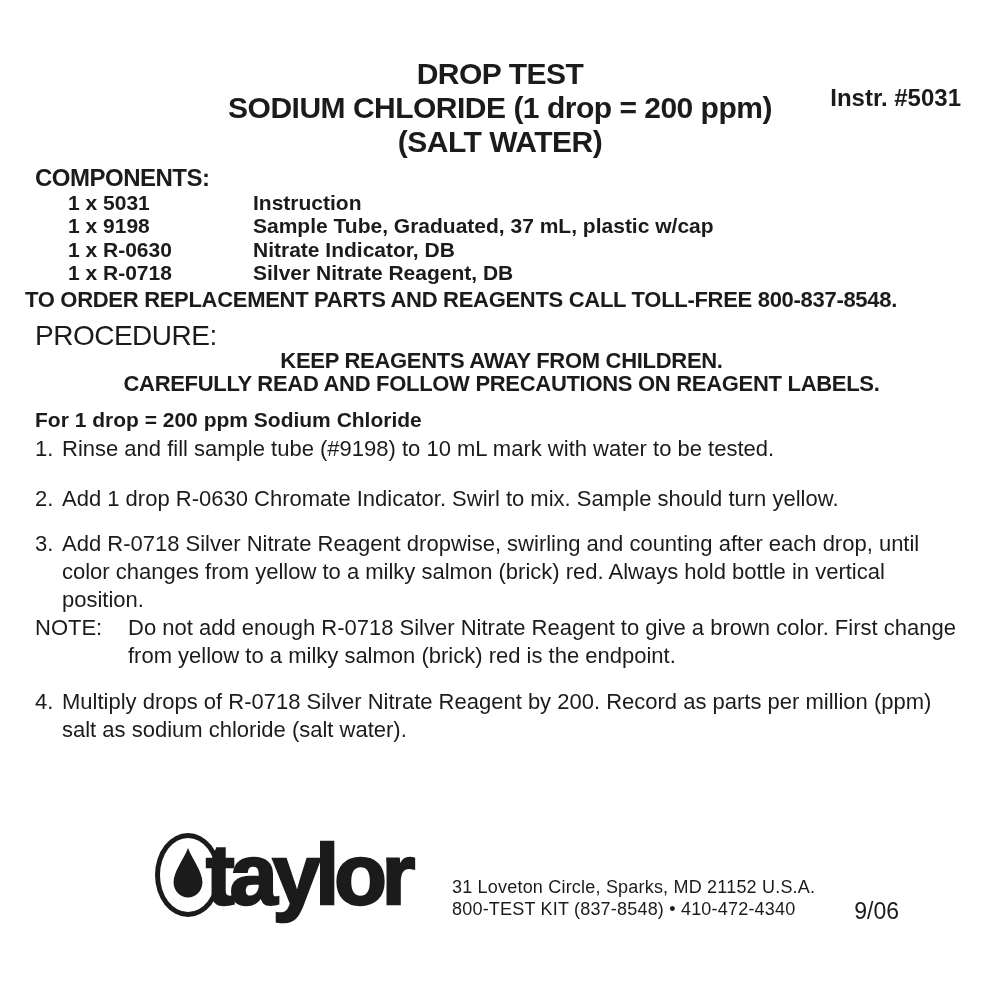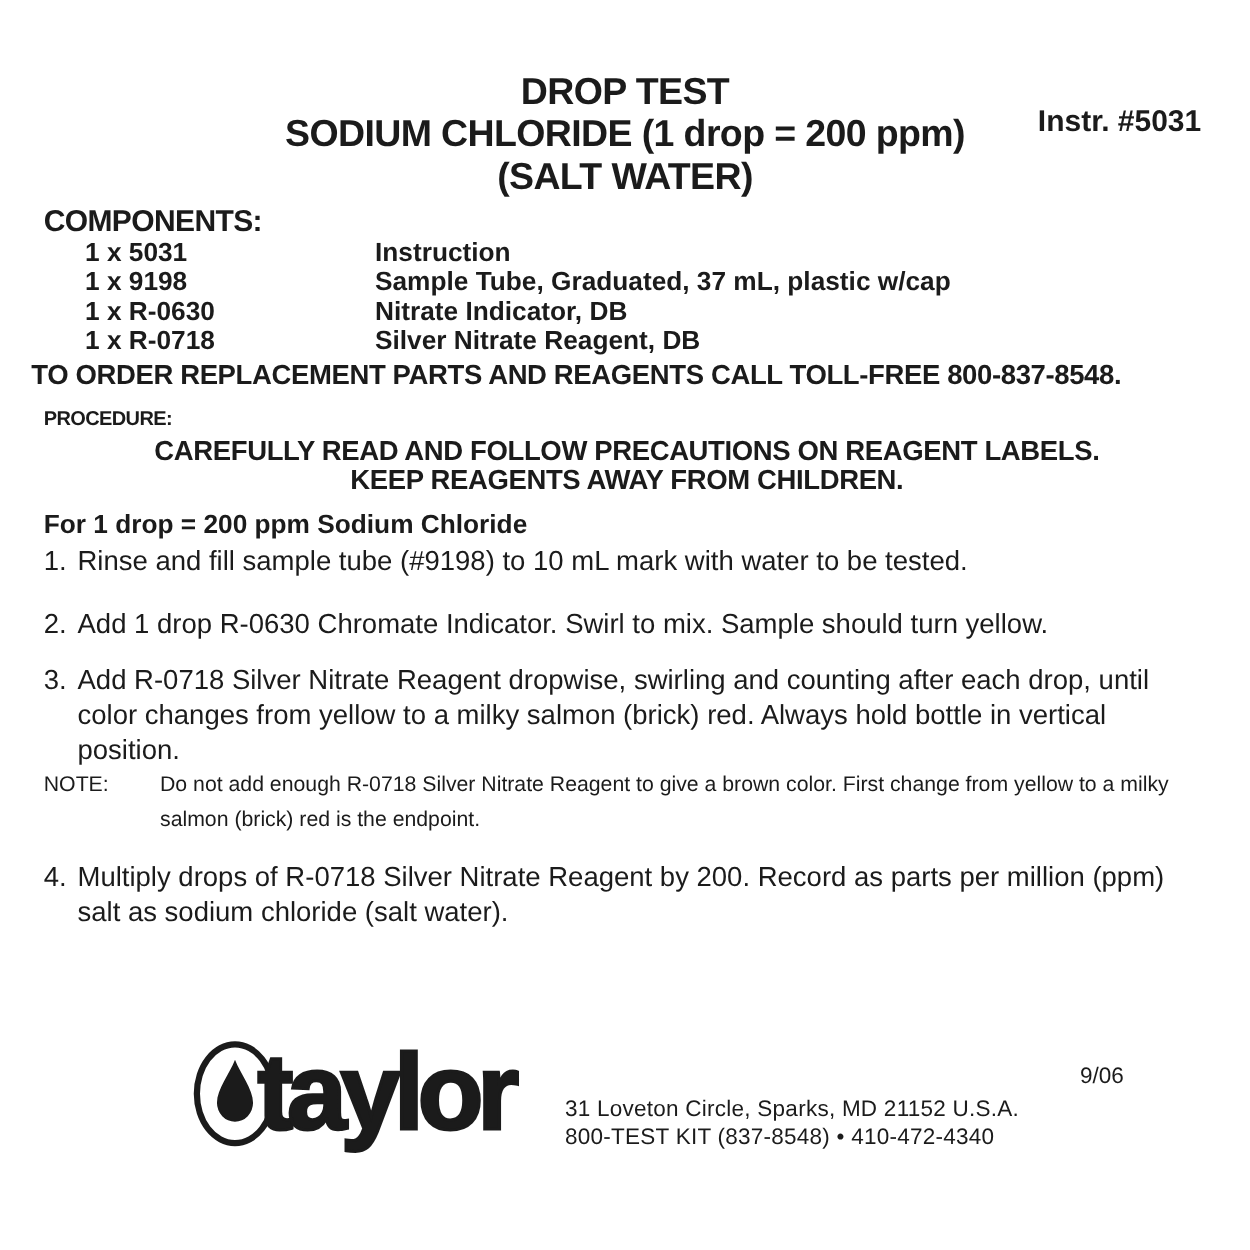--- a/index.html
+++ b/index.html
@@ -31,35 +31,34 @@
     font-size:24px;
     line-height:26px;
     margin-top:6px;
     letter-spacing:-0.5px;
   }
   .comp-row{
     display:flex;
     font-weight:bold;
     font-size:21px;
     line-height:23.25px;
-    gap:47px;
   }
   .comp-qty{margin-left:33px;width:185px;flex:none;}
   .comp-desc{flex:1;}
   .order-line{
     font-weight:bold;
     font-size:22px;
     line-height:26px;
     margin-top:3px;
     margin-left:-10px;
     letter-spacing:-0.3px;
   }
   .procedure-heading{
-    font-weight:bold;
-    font-size:16px;
+    font-weight:normal;
+    font-size:28px;
     line-height:27px;
     margin-top:9px;
     letter-spacing:-0.5px;
   }
   .warning-line{
     text-align:center;
     font-weight:bold;
     font-size:22px;
     line-height:23px;
     letter-spacing:-0.3px;
@@ -76,21 +75,21 @@
     line-height:28px;
   }
   .step-num{width:27px;flex:none;}
   .step-text{flex:1;}
   .step-1{margin-top:3px;}
   .step-2{margin-top:22px;}
   .step-3{margin-top:17px;}
   .step-4{margin-top:18px;}
   .note-row{
     display:flex;
-    font-size:17px;
+    font-size:22px;
     line-height:28px;
   }
   .note-label{width:93px;flex:none;}
   .note-text{flex:1;}
   
   .footer{position:absolute;left:0;top:0;width:924px;height:1000px;pointer-events:none;}
   .logo-circle{
     position:absolute;
     left:155px;top:833px;
     width:56px;height:74px;
@@ -115,22 +114,22 @@
   }
   .address-block{
     position:absolute;
     left:452px;top:876px;
     font-size:18px;
     line-height:22px;
     letter-spacing:0.2px;
   }
   .revision-date{
     position:absolute;
-    right:25px;top:850px;
-    font-size:18px;
+    right:25px;top:898px;
+    font-size:23px;
     text-align:center;
   }
 </style>
 </head>
 <body>
 
 <div class="page">
 
   <div class="instr-number">Instr. #5031</div>
 
@@ -158,22 +157,22 @@
     </div>
     <div class="comp-row">
       <div class="comp-qty">1 x R-0718</div>
       <div class="comp-desc">Silver Nitrate Reagent, DB</div>
     </div>
 
     <div class="order-line">TO ORDER REPLACEMENT PARTS AND REAGENTS CALL TOLL-FREE 800-837-8548.</div>
 
     <div class="procedure-heading">PROCEDURE:</div>
 
+    <div class="warning-line">KEEP REAGENTS AWAY FROM CHILDREN.</div>
     <div class="warning-line">CAREFULLY READ AND FOLLOW PRECAUTIONS ON REAGENT LABELS.</div>
-    <div class="warning-line">KEEP REAGENTS AWAY FROM CHILDREN.</div>
 
     <div class="for-line">For 1 drop = 200 ppm Sodium Chloride</div>
 
     <div class="step step-1">
       <div class="step-num">1.</div>
       <div class="step-text">Rinse and fill sample tube (#9198) to 10 mL mark with water to be tested.</div>
     </div>
 
     <div class="step step-2">
       <div class="step-num">2.</div>

